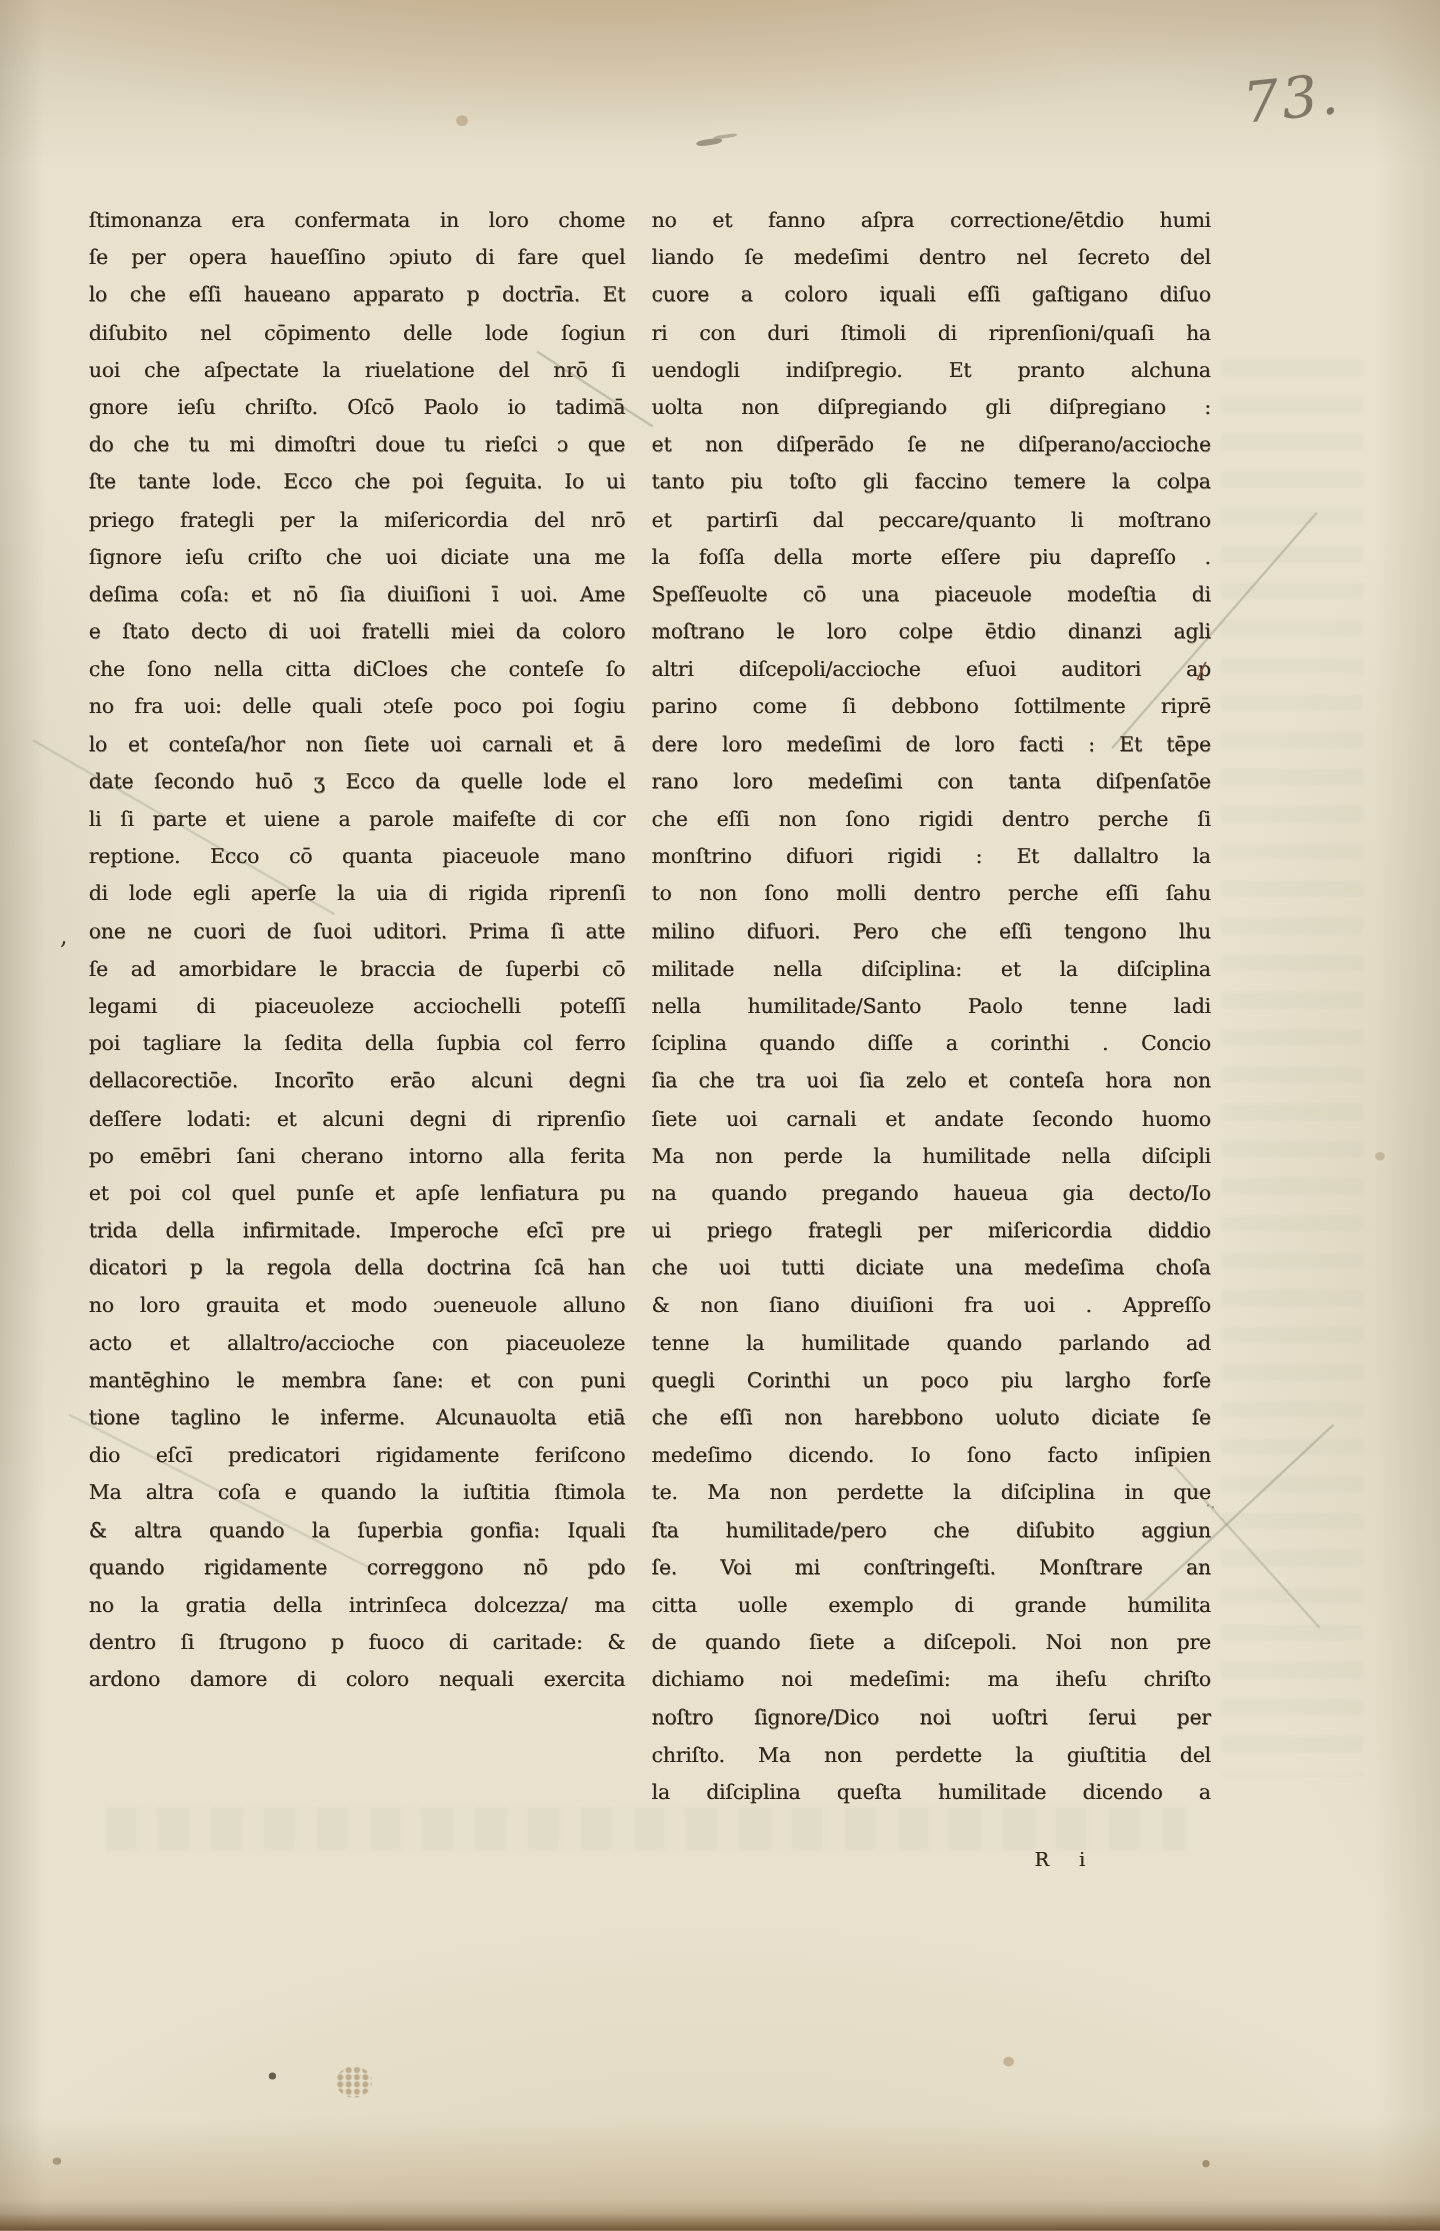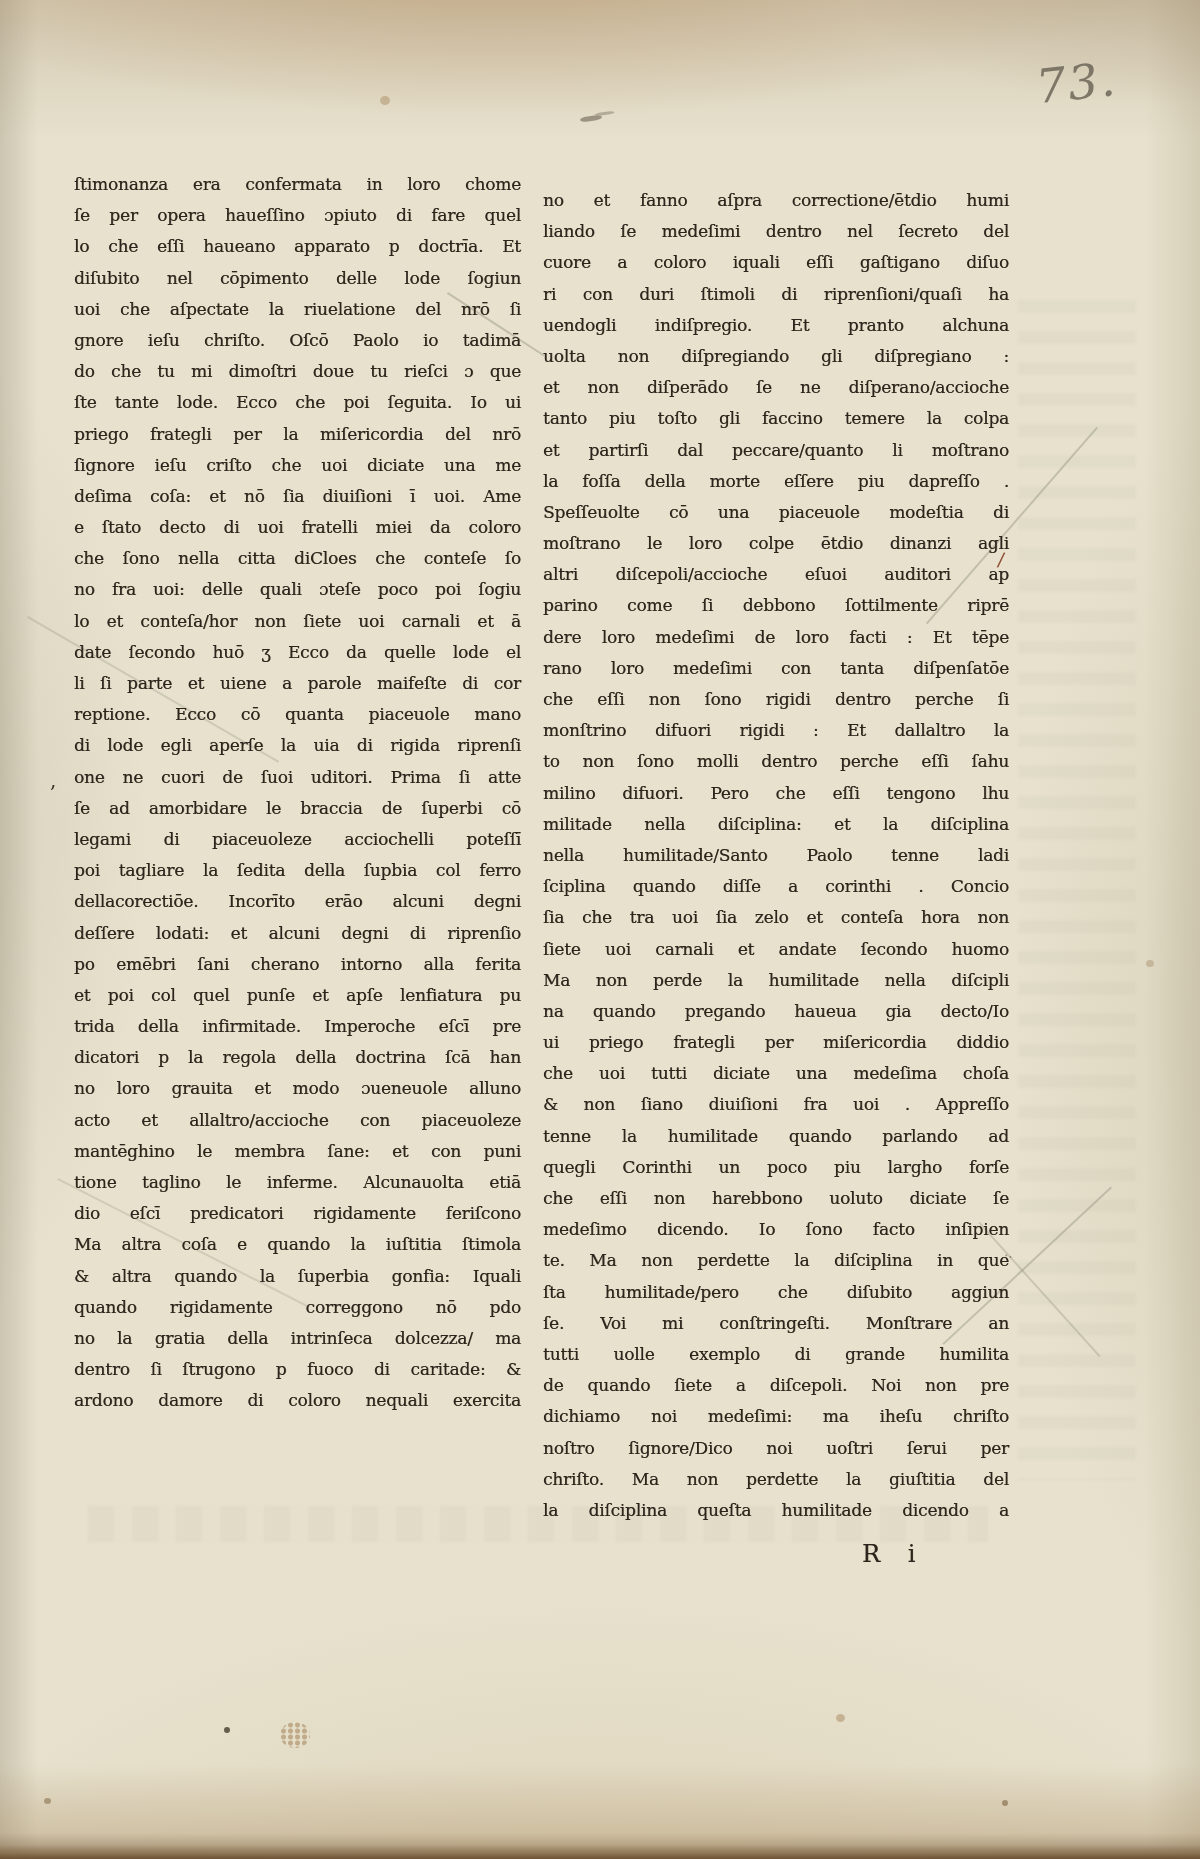--- a/index.html
+++ b/index.html
@@ -20,38 +20,38 @@
   }
   
   .col{
     position:absolute;top:169px;
     color:#2e241c;
     font-size:17px;
     letter-spacing:-0.2px;
     text-shadow:0.4px 0.4px 0.45px rgba(48,36,26,0.55);
   }
   .col-left{left:74px;width:447px;}
-  .col-right{left:543px;width:466px;margin-top:16px;}
+  .col-right{left:543px;width:466px;}
   .tline{
     height:31.2px;line-height:31.2px;
     white-space:nowrap;
     text-align:justify;text-align-last:justify;
     overflow:visible;
   }
   
   .folio{
     position:absolute;left:1036px;top:52px;width:140px;
     font-family:"DejaVu Serif", serif;font-style:italic;
     font-size:47px;color:rgba(109,102,88,0.85);
     transform:rotate(-6deg);letter-spacing:2px;
   }
   
   .signature{
     position:absolute;left:862px;top:1540px;
-    font-size:24px;color:#2e241c;letter-spacing:10px;
+    font-size:16px;color:#2e241c;letter-spacing:10px;
     text-shadow:0.4px 0.4px 0.4px rgba(48,36,26,0.55);
   }
   
   .margin-comma{
     position:absolute;left:50px;top:768px;
     font-size:20px;color:#3a2f25;
   }
   .margin-slash{
     position:absolute;left:998px;top:548px;
     font-size:19px;color:#8d4f33;transform:rotate(8deg);
@@ -203,21 +203,21 @@
       <div class="tline">ui priego frategli per miſericordia diddio</div>
       <div class="tline">che uoi tutti diciate una medeſima choſa</div>
       <div class="tline">&amp; non ſiano diuiſioni fra uoi . Appreſſo</div>
       <div class="tline">tenne la humilitade quando parlando ad</div>
       <div class="tline">quegli Corinthi un poco piu largho forſe</div>
       <div class="tline">che eſſi non harebbono uoluto diciate ſe</div>
       <div class="tline">medeſimo dicendo. Io ſono facto inſipien</div>
       <div class="tline">te.  Ma non perdette la diſciplina in que</div>
       <div class="tline">ſta humilitade/pero che diſubito aggiun</div>
       <div class="tline">ſe. Voi mi conſtringeſti.  Monſtrare an</div>
-      <div class="tline">tutti uolle exemplo di grande humilita</div>
+      <div class="tline">citta uolle exemplo di grande humilita</div>
       <div class="tline">de quando ſiete a diſcepoli. Noi non pre</div>
       <div class="tline">dichiamo noi medeſimi: ma iheſu chriſto</div>
       <div class="tline">noſtro ſignore/Dico noi uoſtri ſerui per</div>
       <div class="tline">chriſto.  Ma non perdette la giuſtitia del</div>
       <div class="tline">la diſciplina queſta humilitade dicendo a</div>
     </div>
 
   <div class="margin-comma">,</div>
 
   <div class="margin-slash">/</div>

